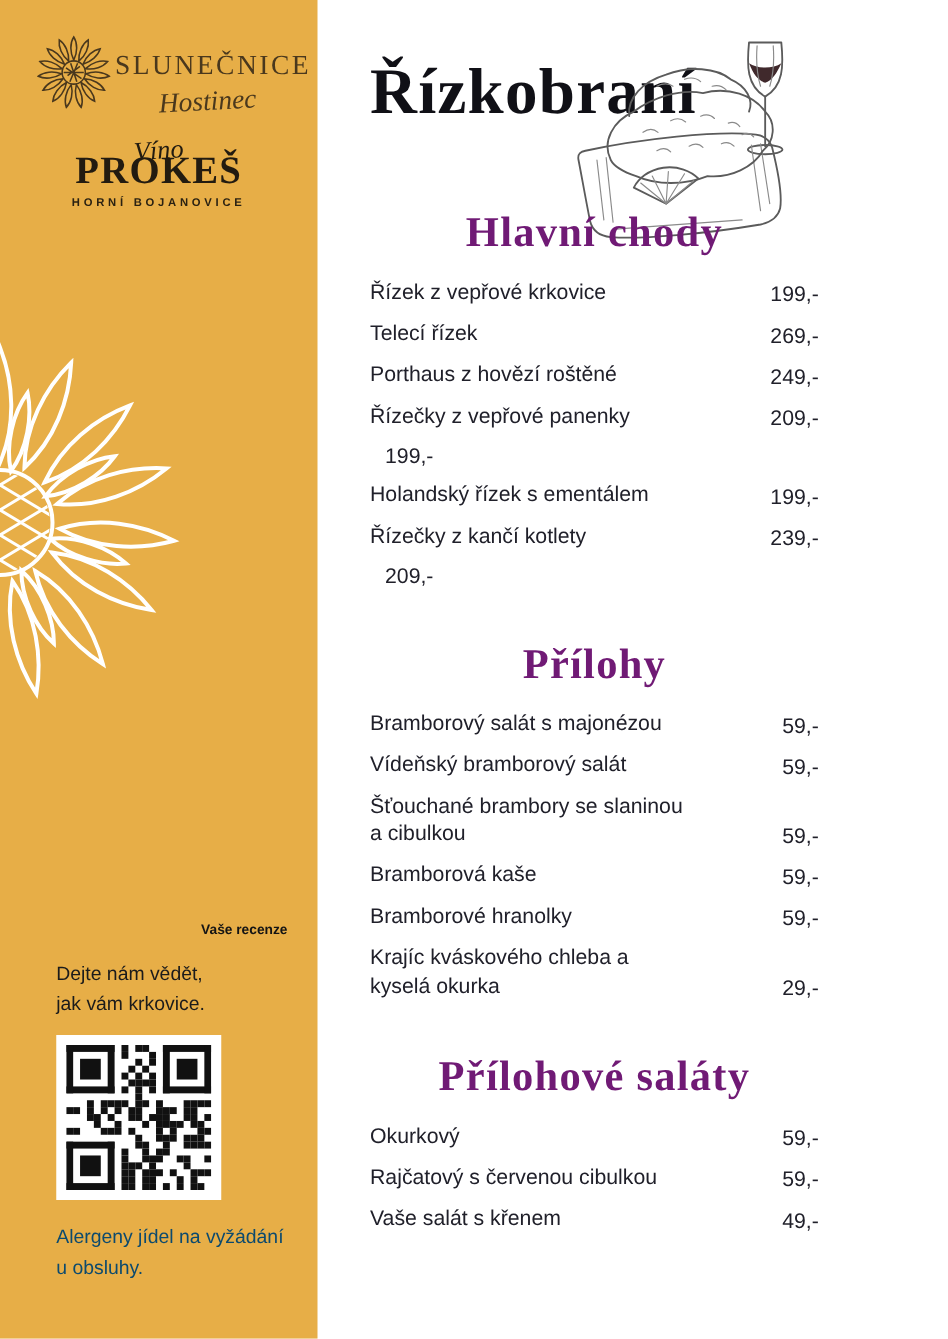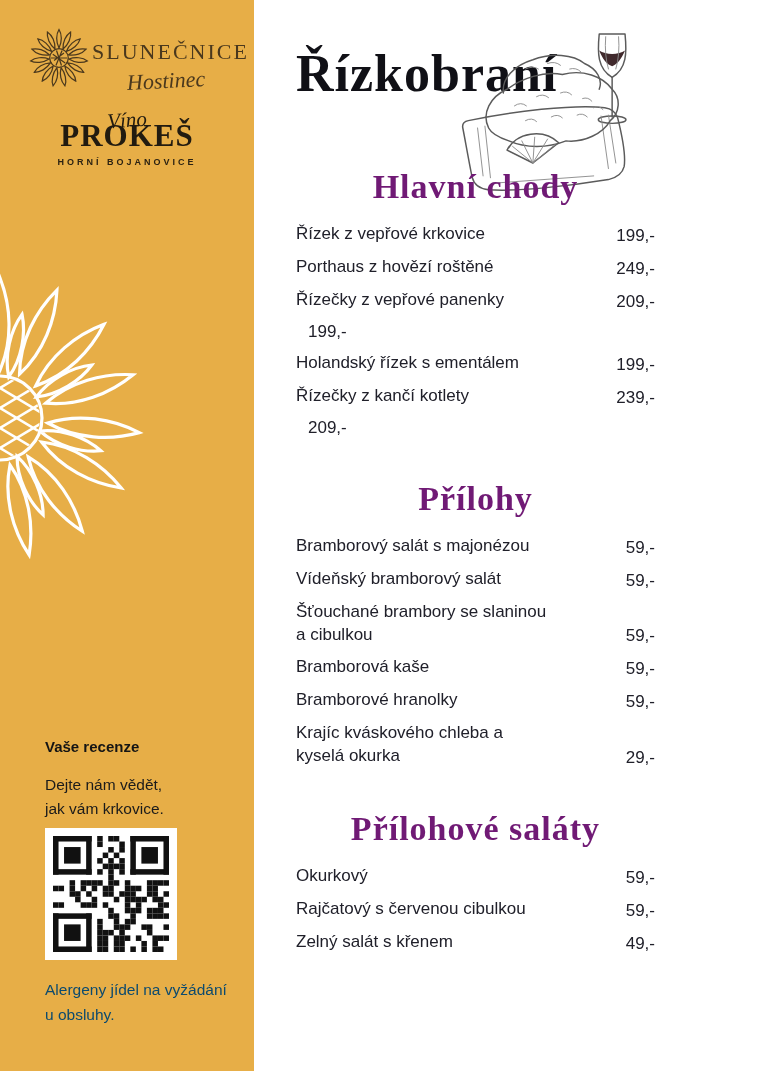--- a/index.html
+++ b/index.html
@@ -30,21 +30,21 @@
     font-family:"Liberation Serif","DejaVu Serif",serif;font-style:italic;
     font-size:21px;margin-bottom:-13px;position:relative;z-index:2;transform:rotate(-4deg);
   }
   .winery-name{
     font-family:"Liberation Serif","DejaVu Serif",serif;font-weight:bold;
     font-size:31px;letter-spacing:1px;line-height:1.05;
   }
   .winery-sub{font-size:9px;letter-spacing:3px;margin-top:4px;font-weight:bold;color:#2b2212;}
   .sunflower-big{position:absolute;left:-150px;top:268px;width:300px;height:300px;}
   .review{position:absolute;left:45px;top:738px;width:185px;}
-  .review-heading{font-size:15px;font-weight:bold;margin-bottom:18px;color:#141414;}
+  .review-heading{font-size:11px;font-weight:bold;margin-bottom:18px;color:#141414;text-align:right;}
   .review-line{font-size:15.5px;line-height:1.55;color:#1b1b1b;}
   .qr-box{
     position:absolute;left:45px;top:828px;width:116px;height:116px;
     background:#ffffff;padding:8px;
   }
   .qr-box svg{width:116px;height:116px;display:block;}
   .allergens{position:absolute;left:45px;top:978px;width:190px;font-size:15.5px;line-height:1.6;color:#0c4a6e;}
   
   .main{position:absolute;left:254px;top:0;width:401px;height:1071px;padding:0;}
   .page-title{
@@ -349,20 +349,24 @@
 
   <div class="menu">
 
     <div class="section">
       <h2 class="section-title">Hlavní chody</h2>
       <div class="menu-row">
         <span class="item-name">Řízek z vepřové krkovice</span>
         <span class="item-price">199,-</span>
       </div>
       <div class="menu-row">
+        <span class="item-name">Telecí řízek</span>
+        <span class="item-price">269,-</span>
+      </div>
+      <div class="menu-row">
         <span class="item-name">Porthaus z hovězí roštěné</span>
         <span class="item-price">249,-</span>
       </div>
       <div class="menu-row">
         <span class="item-name">Řízečky z vepřové panenky</span>
         <span class="item-price">209,-</span>
       </div>
       <div class="menu-row">
         <span class="item-price">199,-</span>
       </div>
@@ -413,19 +417,19 @@
       <h2 class="section-title">Přílohové saláty</h2>
       <div class="menu-row">
         <span class="item-name">Okurkový</span>
         <span class="item-price">59,-</span>
       </div>
       <div class="menu-row">
         <span class="item-name">Rajčatový s červenou cibulkou</span>
         <span class="item-price">59,-</span>
       </div>
       <div class="menu-row">
-        <span class="item-name">Zelný salát s křenem</span>
+        <span class="item-name">Vaše salát s křenem</span>
         <span class="item-price">49,-</span>
       </div>
     </div>
 
   </div>
 </div>
 
 </body></html>

